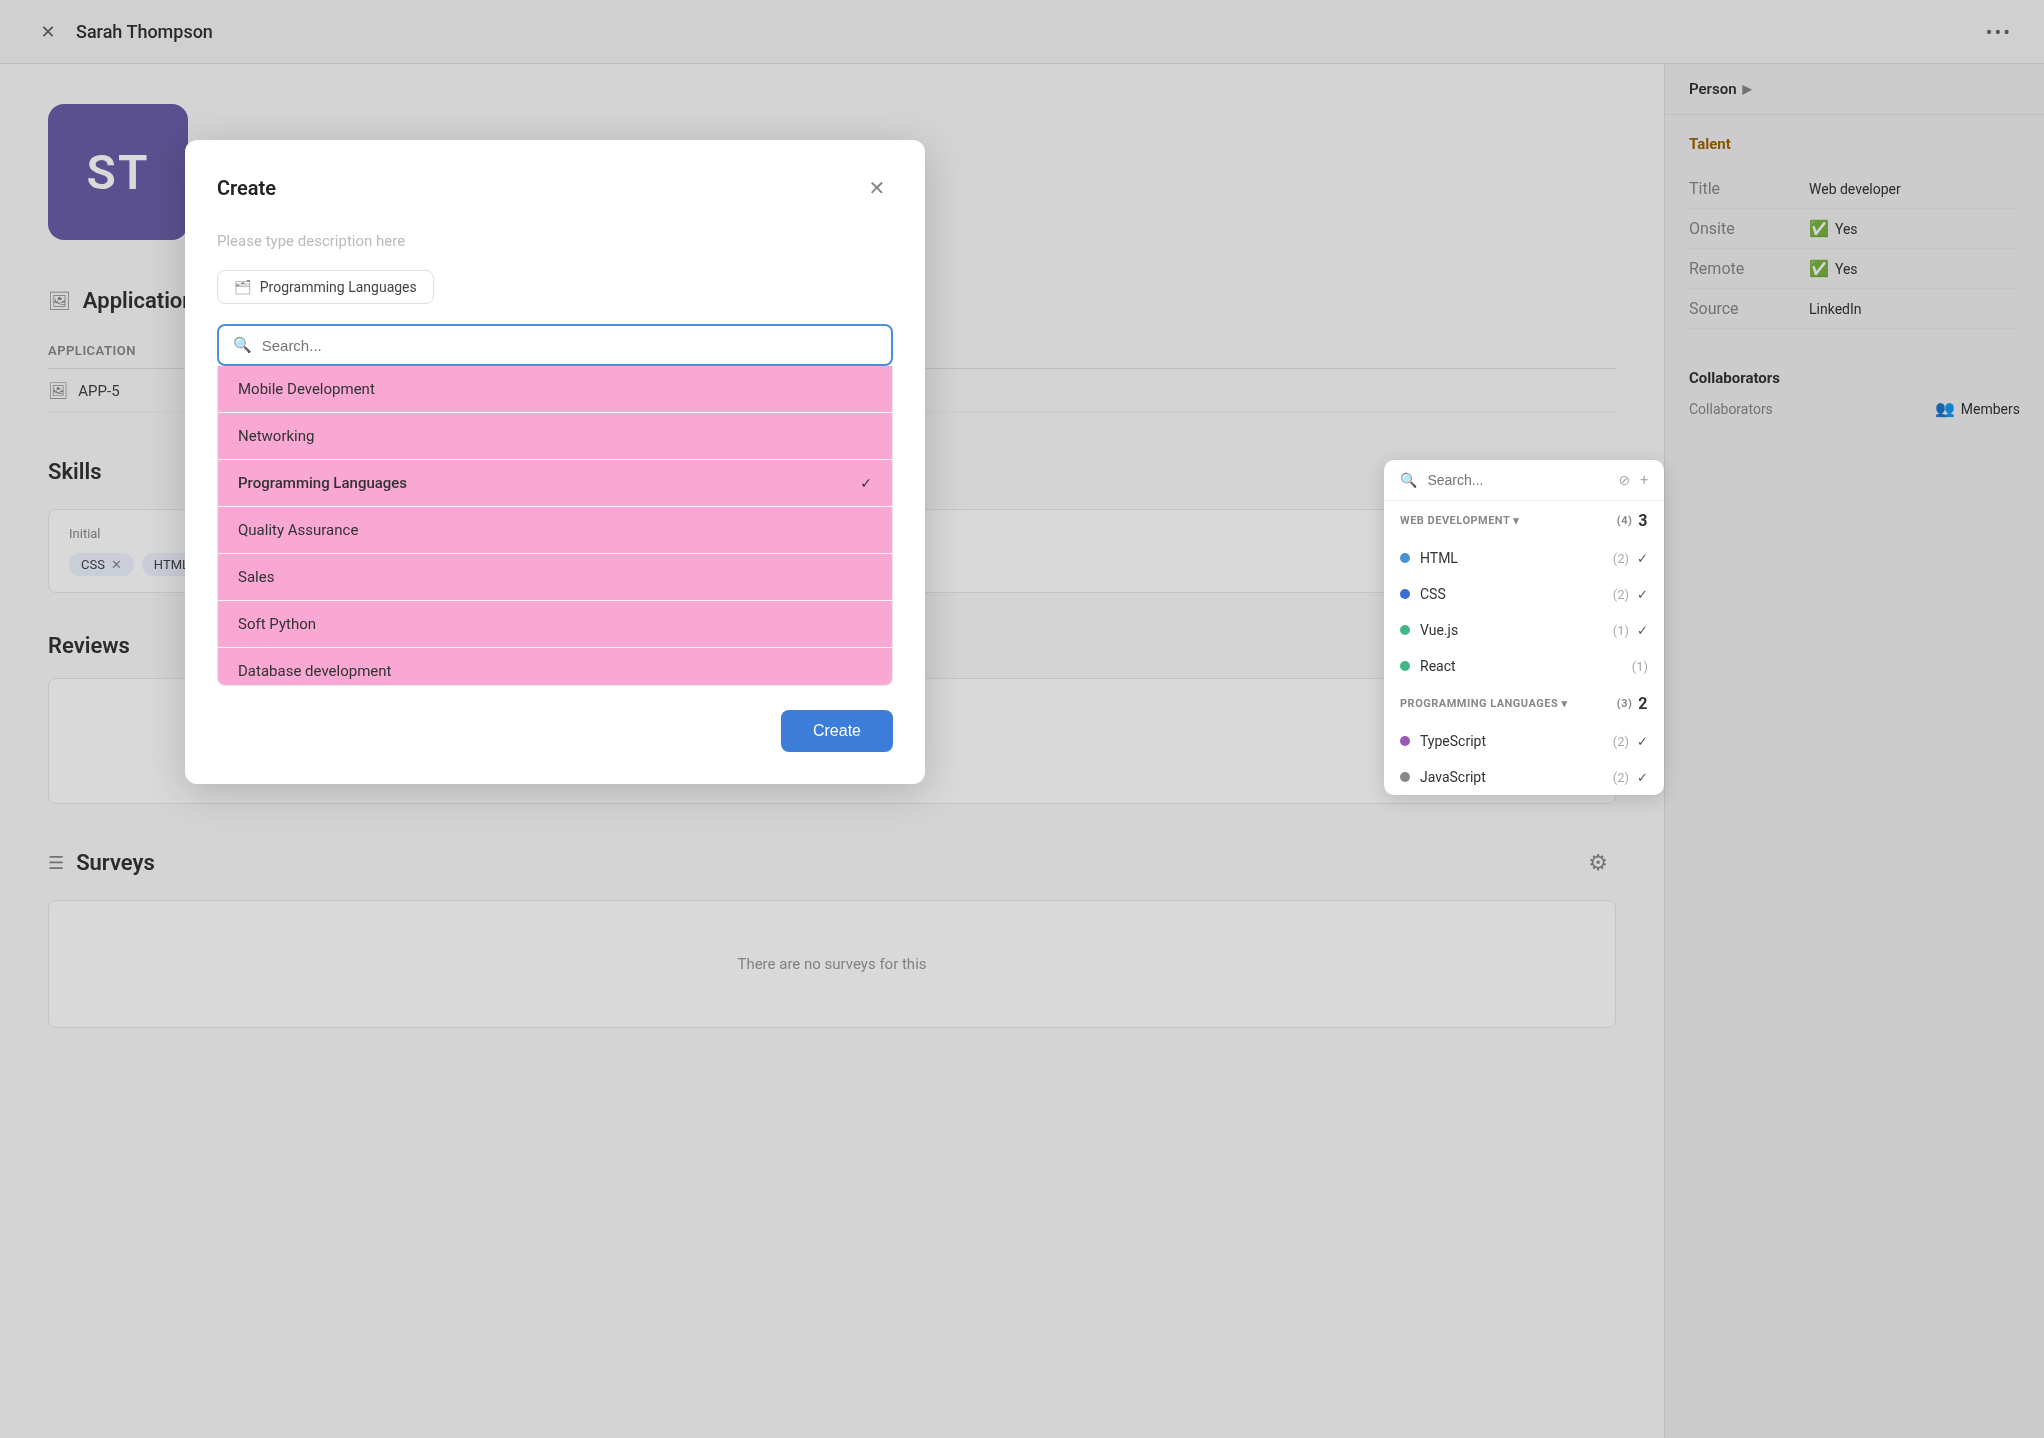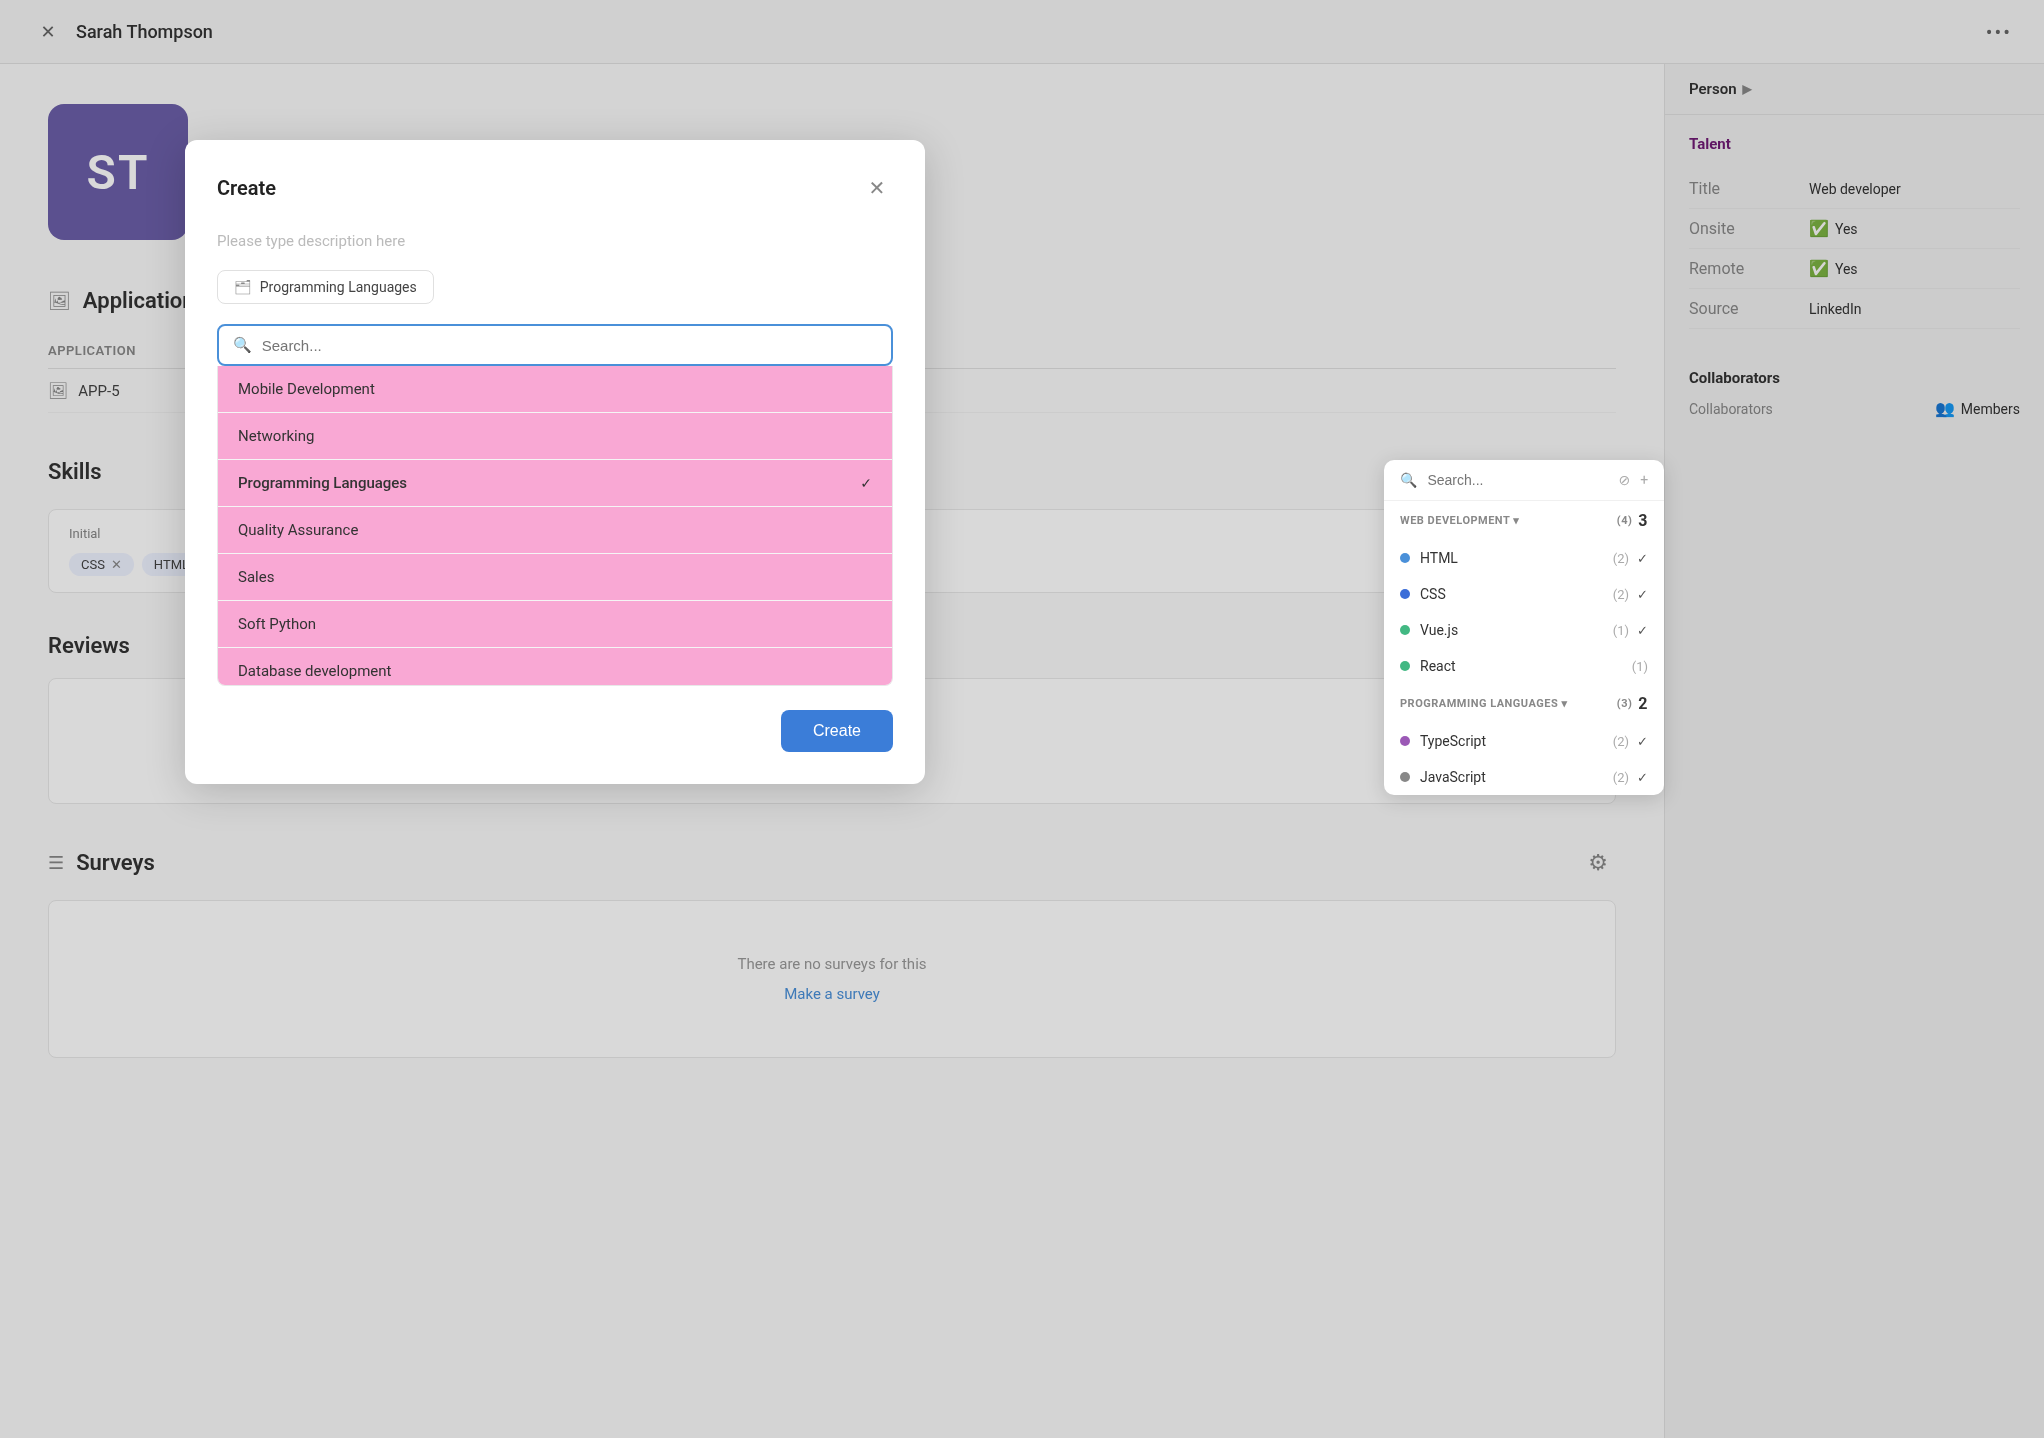--- a/index.html
+++ b/index.html
@@ -147,21 +147,21 @@
     .right-section-header {
       padding: 16px 24px;
       font-size: 15px;
       font-weight: 600;
       color: #333;
       border-bottom: 1px solid #e0e0e0;
       display: flex; align-items: center; gap: 6px;
     }
     .right-section-header .expand-icon { color: #888; font-size: 12px; }
     .right-section { padding: 20px 24px; }
-    .right-section-title { font-size: 15px; font-weight: 700; color: #701a75; margin-bottom: 16px; }
+    .right-section-title { font-size: 15px; font-weight: 700; color: #a16207; margin-bottom: 16px; }
     .field-row {
       display: flex;
       align-items: center;
       padding: 10px 0;
       border-bottom: 1px solid #e8e8e8;
     }
     .field-label { font-size: 16px; color: #888; width: 120px; flex-shrink: 0; }
     .field-value { font-size: 14px; color: #333; display: flex; align-items: center; gap: 6px; }
     .check-green { color: #22c55e; font-size: 16px; }
     .collaborators-section { padding: 20px 24px; }
@@ -396,21 +396,20 @@
     </div>
 
     <div class="section">
       <div class="section-header">
         <span class="section-icon">☰</span>
         <span class="section-title">Surveys</span>
         <div class="section-add">⚙</div>
       </div>
       <div class="surveys-empty">
         <div>There are no surveys for this</div>
-        <div style="color:#4a90d9; cursor:pointer;">Make a survey</div>
       </div>
     </div>
 
   </div>
 
   <div class="right-panel">
     <div class="right-section-header">
       <span>Person</span>
       <span class="expand-icon">▶</span>
     </div>

